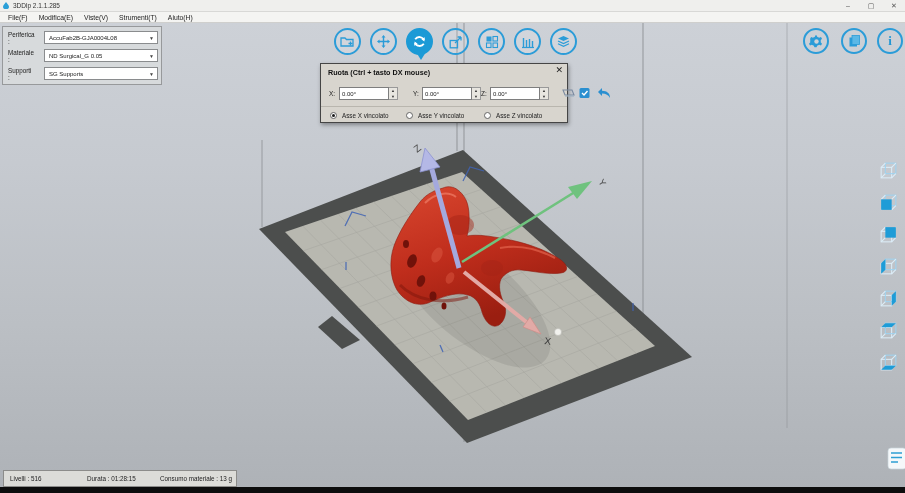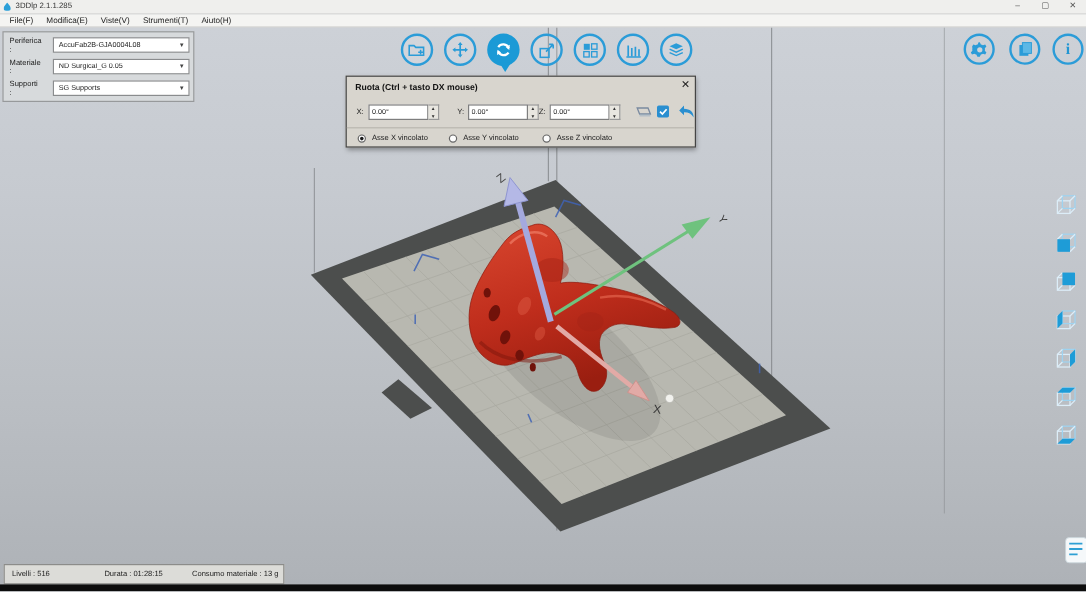--- a/index.html
+++ b/index.html
@@ -24,21 +24,21 @@
   .set-label{position:absolute;left:5px;font-size:6.3px;color:#222;}
   .set-select{position:absolute;left:41px;width:114px;height:13px;background:#fff;border:1px solid #8a8c8e;box-sizing:border-box;display:flex;align-items:center;}
   .set-select .val{font-size:6px;color:#222;padding-left:4px;flex:1;white-space:nowrap;overflow:hidden;}
   .set-select .arr{font-size:5px;color:#444;padding-right:3px;}
   
   .tbtn{position:absolute;top:5px;width:27px;height:27px;border-radius:50%;border:2px solid #2b9cd8;box-sizing:border-box;background:rgba(255,255,255,0.12);display:flex;align-items:center;justify-content:center;}
   .tbtn.active{background:#1b9ad6;border-color:#1b9ad6;}
   .tbtn.active:after{content:'';position:absolute;left:8px;top:22px;border-left:5px solid transparent;border-right:5px solid transparent;border-top:8px solid #1b9ad6;}
   .tbtn svg{display:block;}
   
-  #dialog{position:absolute;left:288px;top:40px;width:292px;height:60px;background:#d8d5ce;border:1px solid #454545;box-shadow:1px 2px 4px rgba(0,0,0,.35);box-sizing:border-box;}
+  #dialog{position:absolute;left:320px;top:40px;width:248px;height:60px;background:#d8d5ce;border:1px solid #454545;box-shadow:1px 2px 4px rgba(0,0,0,.35);box-sizing:border-box;}
   #dialog .dtitle{position:absolute;left:7px;top:4px;font-size:7.2px;font-weight:bold;color:#111;}
   #dialog .dclose{position:absolute;right:4px;top:2px;font-size:9px;color:#222;line-height:9px;}
   .fld-label{position:absolute;top:26px;font-size:6.5px;color:#222;}
   .fld{position:absolute;top:23px;width:50px;height:13px;background:#fff;border:1px solid #7e7e7e;font-size:6px;color:#222;padding:0 2px;box-sizing:border-box;font-family:"Liberation Sans",sans-serif;}
   .spin{position:absolute;top:23px;width:9px;height:13px;border:1px solid #999;border-left:none;background:#e8e6e0;box-sizing:border-box;font-size:4px;line-height:6px;text-align:center;color:#333;}
   .dico{position:absolute;top:22px;}
   .radio-row{position:absolute;left:0;top:42px;width:100%;height:17px;border-top:1px solid #b9b6ae;}
   .radio{position:absolute;top:5px;width:7px;height:7px;border:1px solid #666;border-radius:50%;background:#fdfdfd;box-sizing:border-box;}
   .radio.on:after{content:'';display:block;width:3px;height:3px;margin:1px;border-radius:50%;background:#1a1a1a;}
   .radio-label{position:absolute;top:5px;font-size:6.3px;color:#222;}

